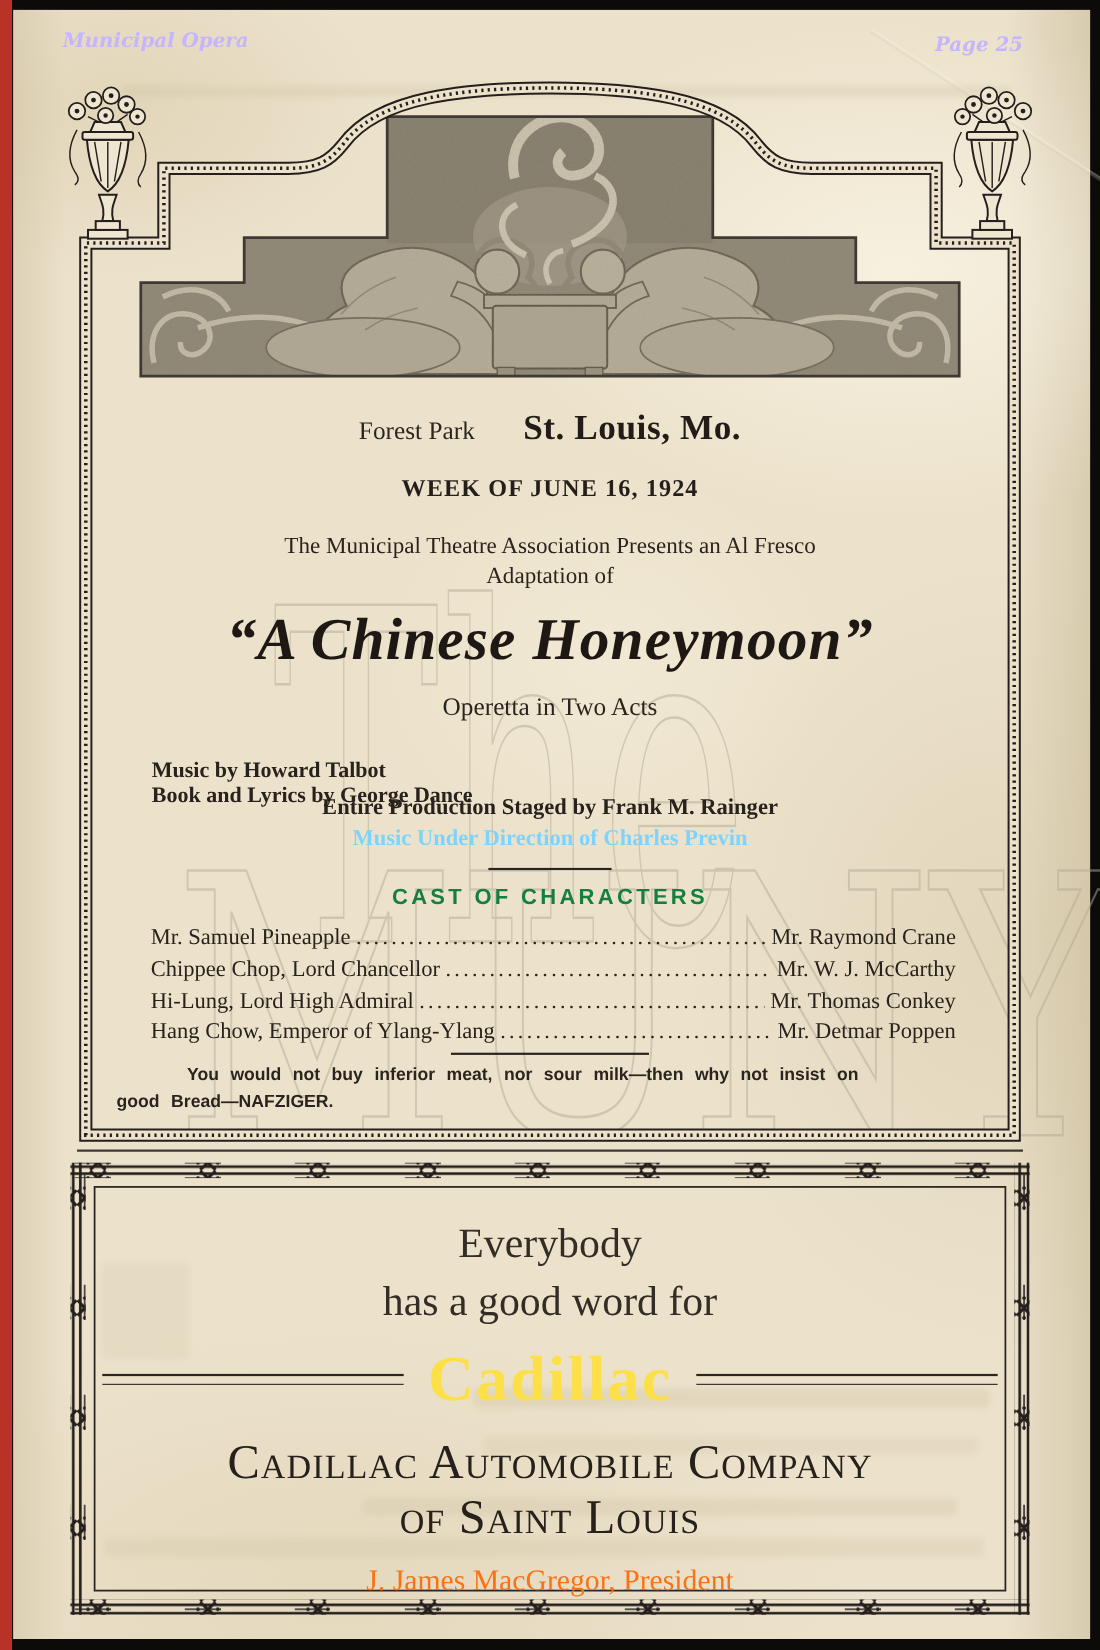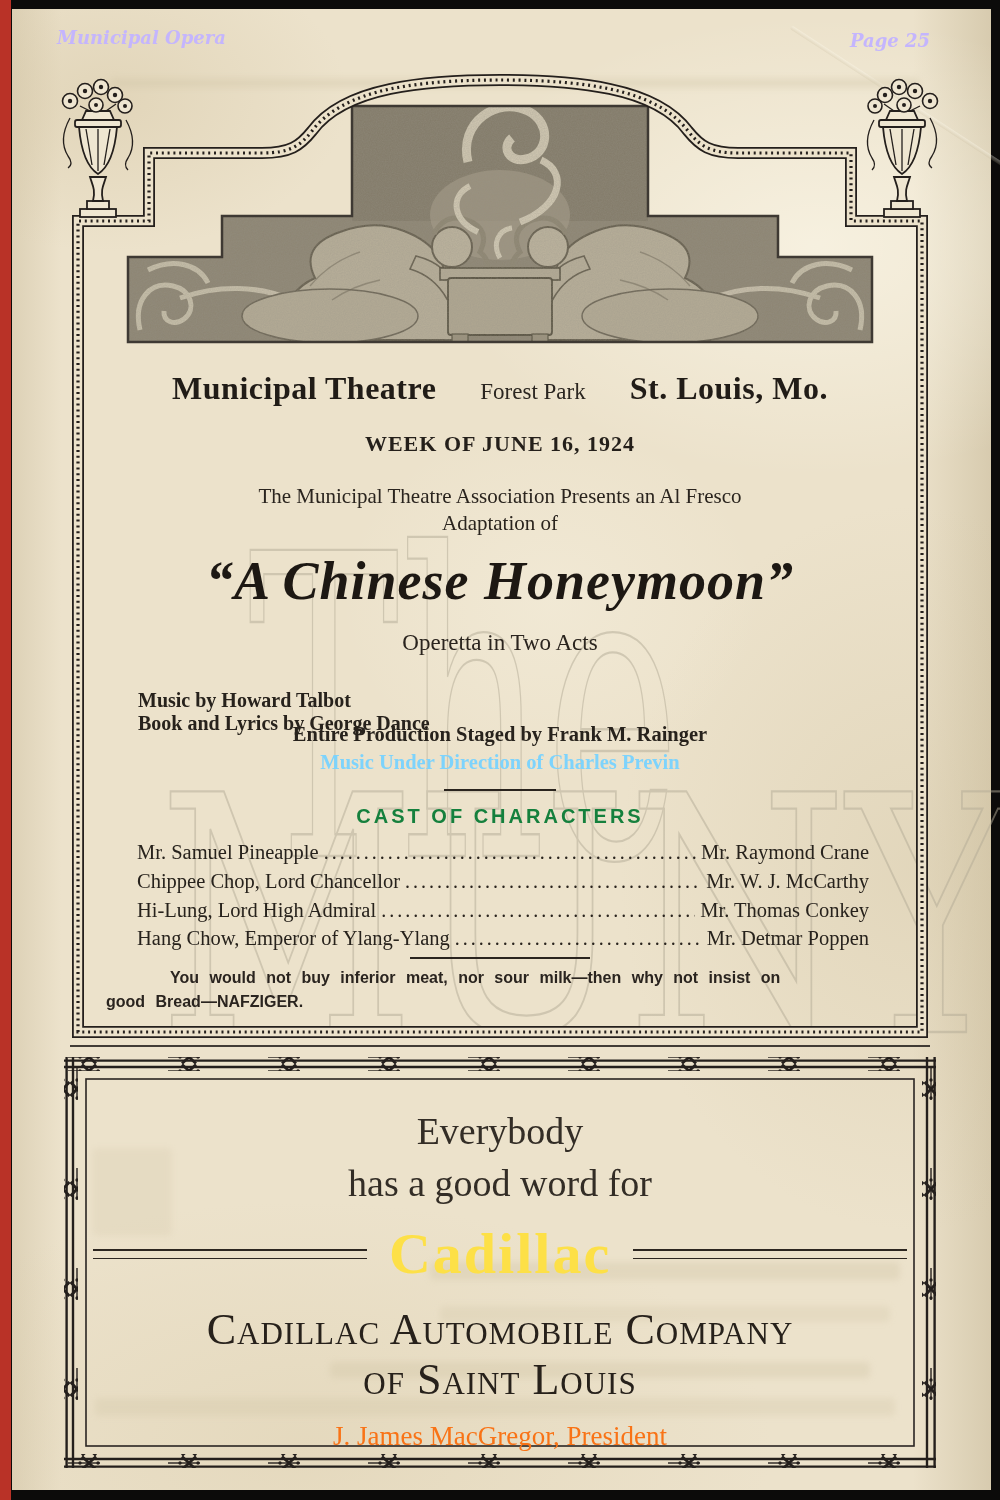--- a/index.html
+++ b/index.html
@@ -214,21 +214,20 @@
       <rect x="64" y="1057" width="14" height="411" fill="url(#chainV)"></rect>
       <rect x="922" y="1057" width="14" height="411" fill="url(#chainV)"></rect>
       <rect x="86" y="1079" width="828" height="367" fill="none" stroke="#2a2522" stroke-width="1.6"></rect>
     </g>
   </svg>
 
   <div class="txt hdr" style="left:57px; top:27px;">Municipal Opera</div>
   <div class="txt hdr" style="right:70px; top:30px;">Page 25</div>
 
   <div class="txt center venue-row">
-    <span class="venue-name">Municipal Theatre</span>
     <span class="venue-park">Forest Park</span>
     <span class="venue-city">St. Louis, Mo.</span>
   </div>
   <div class="txt center week">WEEK OF JUNE 16, 1924</div>
   <div class="txt center presents">
     <div>The Municipal Theatre Association Presents an Al Fresco</div>
     <div>Adaptation of</div>
   </div>
   <div class="txt center title">“A Chinese Honeymoon”</div>
   <div class="txt center subtitle">Operetta in Two Acts</div>

